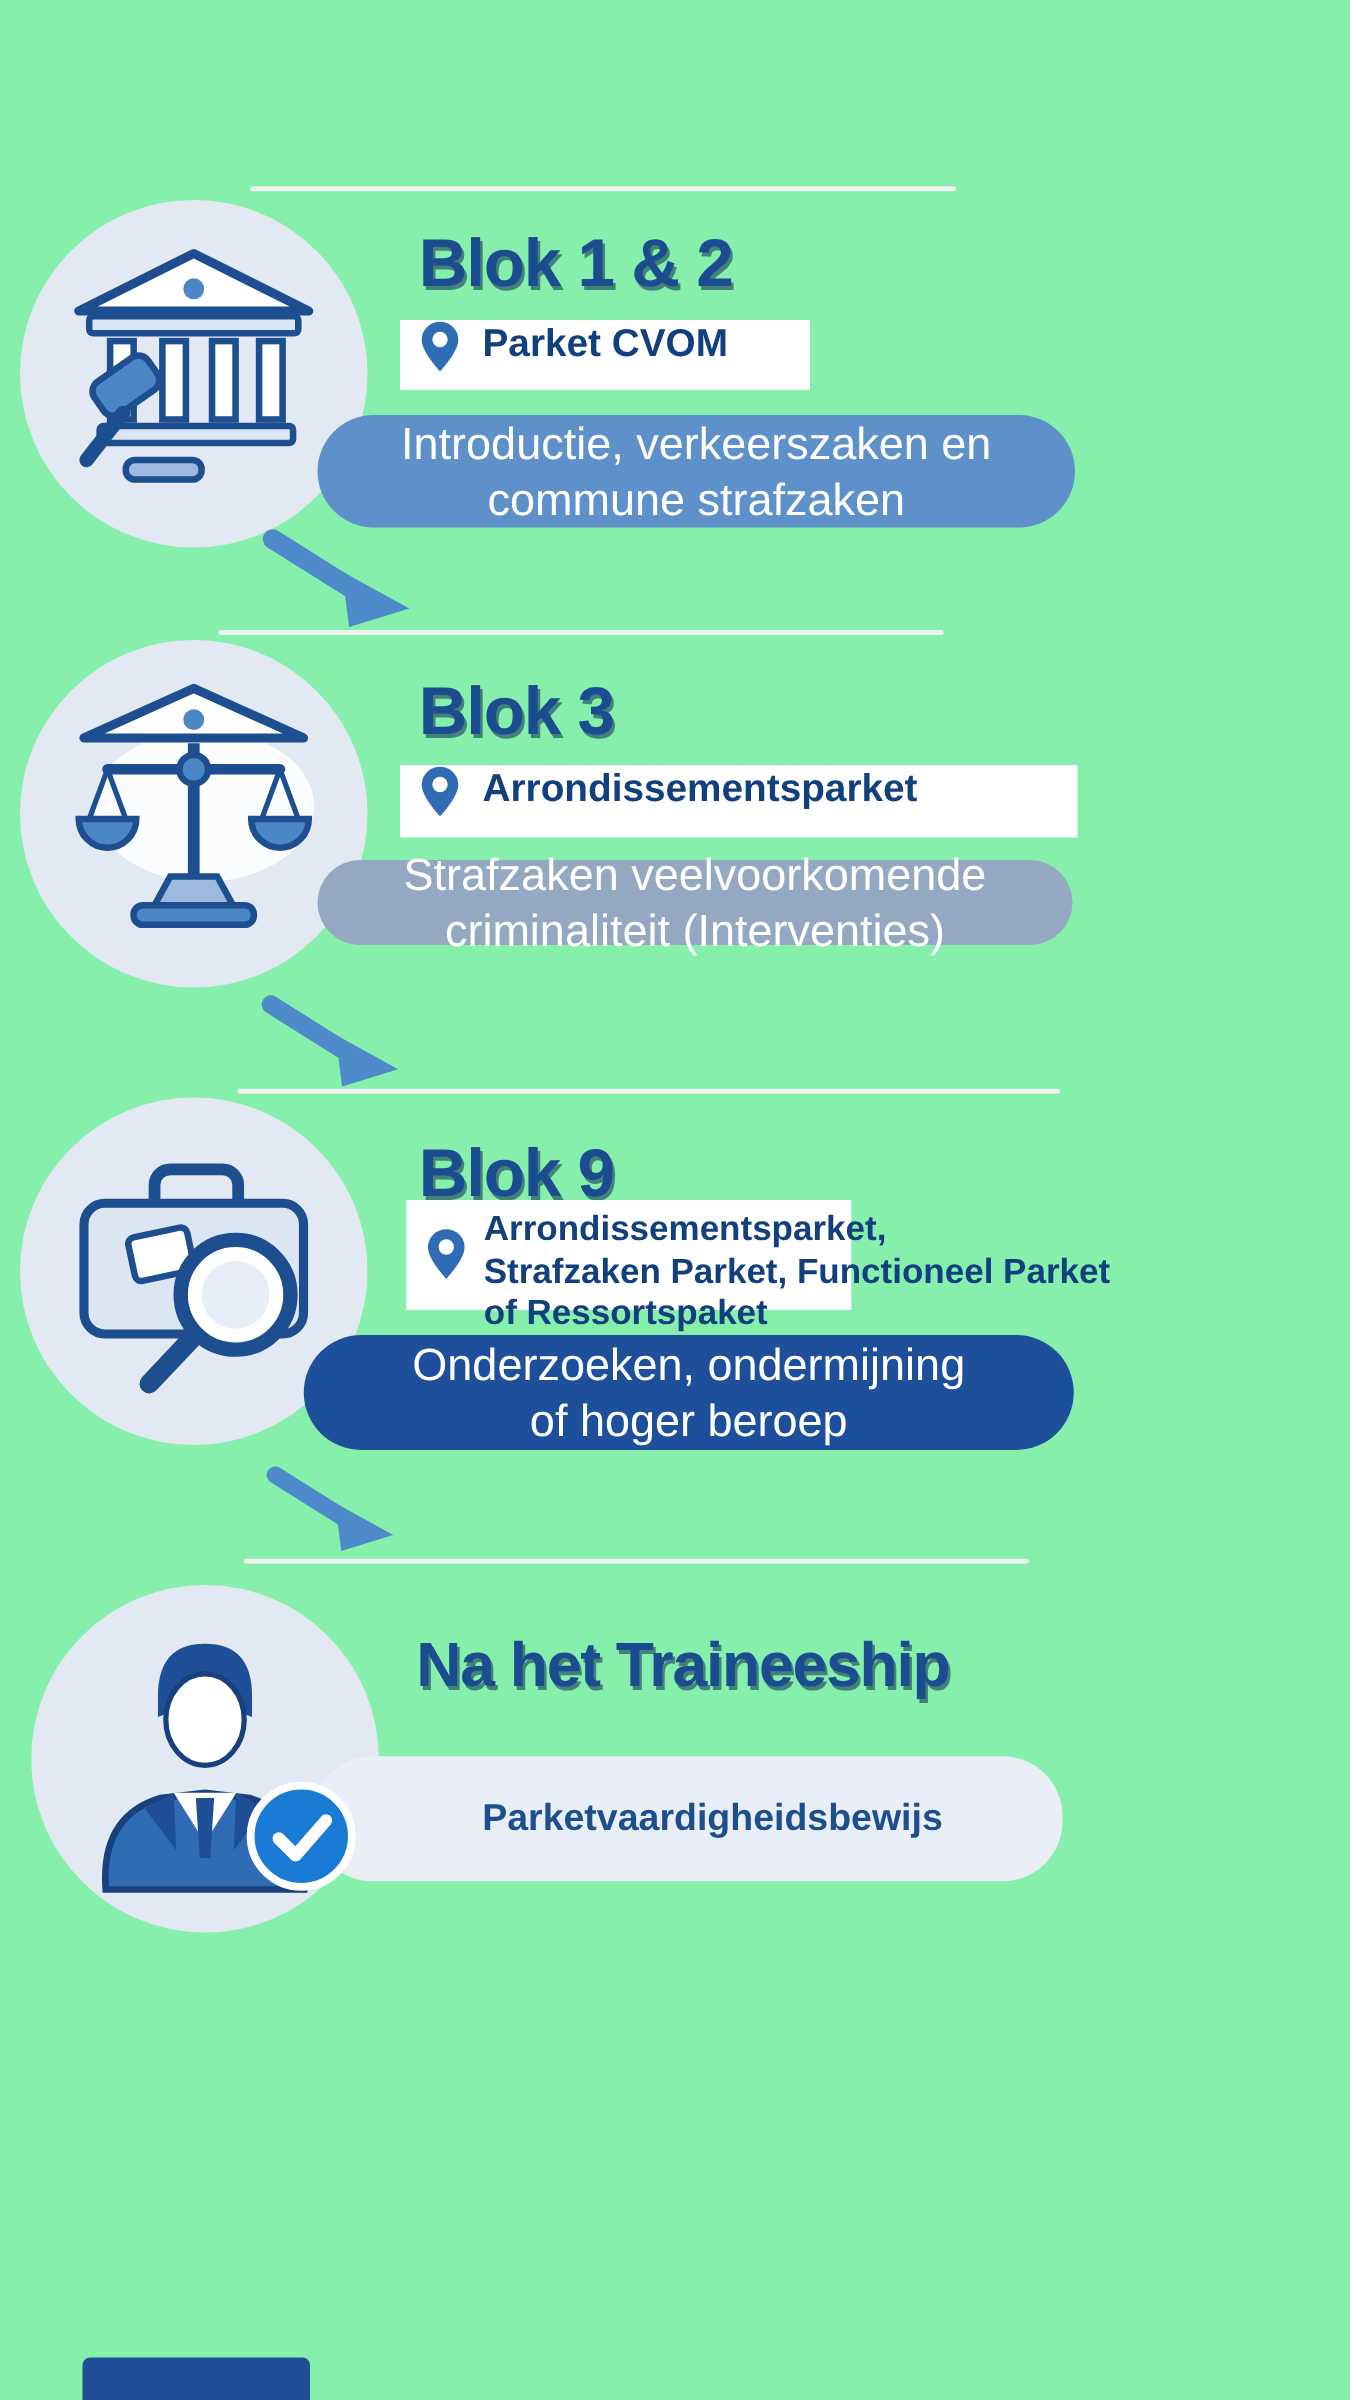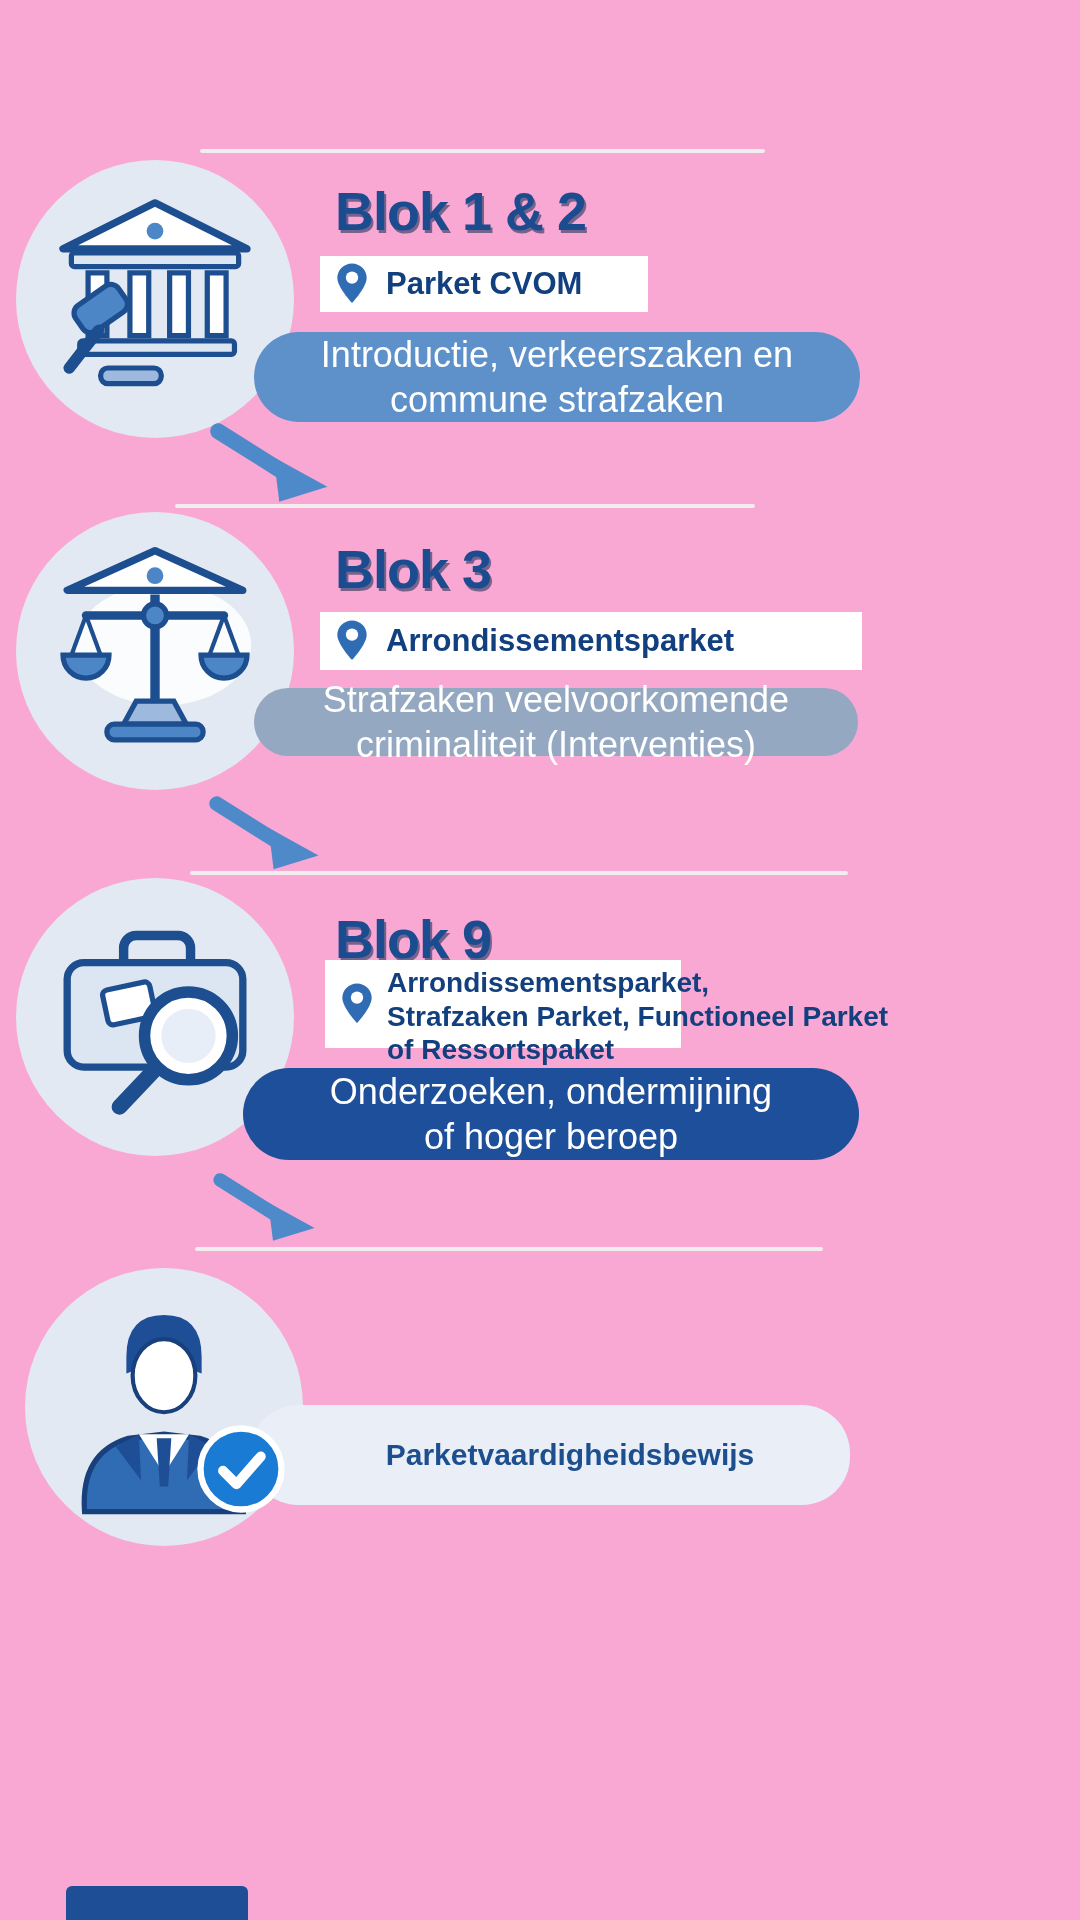--- a/index.html
+++ b/index.html
@@ -1,20 +1,20 @@
 <!DOCTYPE html>
 <html><head>
 <meta charset="utf-8">
 <style>
   html, body { margin: 0; padding: 0; background: #000000; }
   .canvas {
     position: relative;
     width: 1080px;
     height: 1920px;
-    background: #f9a8d4;
+    background: #86efac;
     overflow: hidden;
     font-family: "Liberation Sans", sans-serif;
   }
   .abs { position: absolute; }
   .topline {
     height: 4px;
     background: #f1f1f1;
     border-radius: 3px;
     opacity: 0.95;
   }
@@ -33,21 +33,20 @@
     color: #1c4c90;
     font-weight: 700;
     font-size: 54px;
     letter-spacing: -1px;
     text-shadow: 2px 3px 0 rgba(12,40,80,0.55);
     white-space: nowrap;
   }
   .loc-badge {
     background: #ffffff;
     display: flex;
-    align-items: center;
     box-sizing: border-box;
     padding: 0 14px;
   }
   .pin { width: 36px; height: 44px; flex: 0 0 auto; margin-right: 16px; }
   .pin svg { width: 36px; height: 44px; display: block; }
   .loc-text {
     color: #123f7d;
     font-weight: 700;
     font-size: 31px;
     white-space: pre-line;
@@ -213,20 +212,21 @@
       <path d="M74,62 q0,-40 36,-40 q36,0 36,40 l0,16 q-36,-16 -72,0 z" fill="#1e4f96"></path>
       <ellipse cx="110" cy="80" rx="30" ry="35" fill="#ffffff" stroke="#17407c" stroke-width="4"></ellipse>
       <path d="M34,210 q-4,-56 42,-70 l34,-4 34,4 q46,14 42,70 z" fill="#2f6cb3" stroke="#17407c" stroke-width="5"></path>
       <polygon points="86,136 134,136 110,174" fill="#ffffff"></polygon>
       <polygon points="103,140 117,140 114,186 106,186" fill="#1e4f96"></polygon>
       <path d="M86,136 l-22,12 24,32 z" fill="#1e4f96"></path>
       <path d="M134,136 l22,12 -24,32 z" fill="#1e4f96"></path>
     </svg>
   </div>
 
+  <div class="abs block-title" style="left:333px; top:1303px; font-size:50px;">Na het Traineeship</div>
 
   <div class="abs pill" style="left: 250px; top: 1405px; width: 600px; height: 100px; font-weight: 700; font-size: 30px; padding-left: 40px; box-sizing: border-box; background: rgb(233, 238, 247); color: rgb(29, 79, 143);">Parketvaardigheidsbewijs</div>
 
   <div class="abs check-badge" style="left:196px; top:1424px;">
     <svg viewBox="0 0 100 100">
       <circle cx="50" cy="50" r="45" fill="#1a7bd4" stroke="#ffffff" stroke-width="7"></circle>
       <path d="M30 52 L45 67 L72 36" fill="none" stroke="#ffffff" stroke-width="11" stroke-linecap="round" stroke-linejoin="round"></path>
     </svg>
   </div>
 

